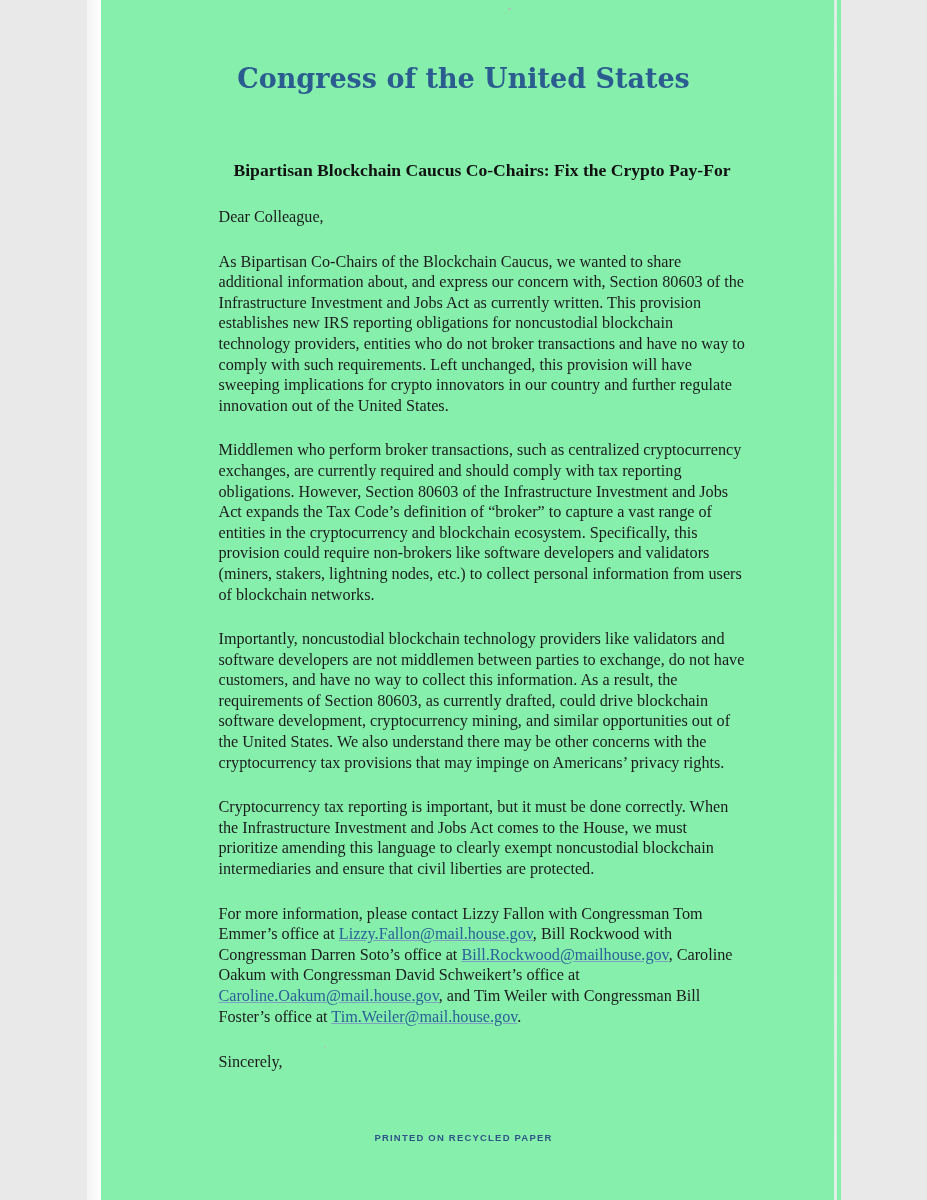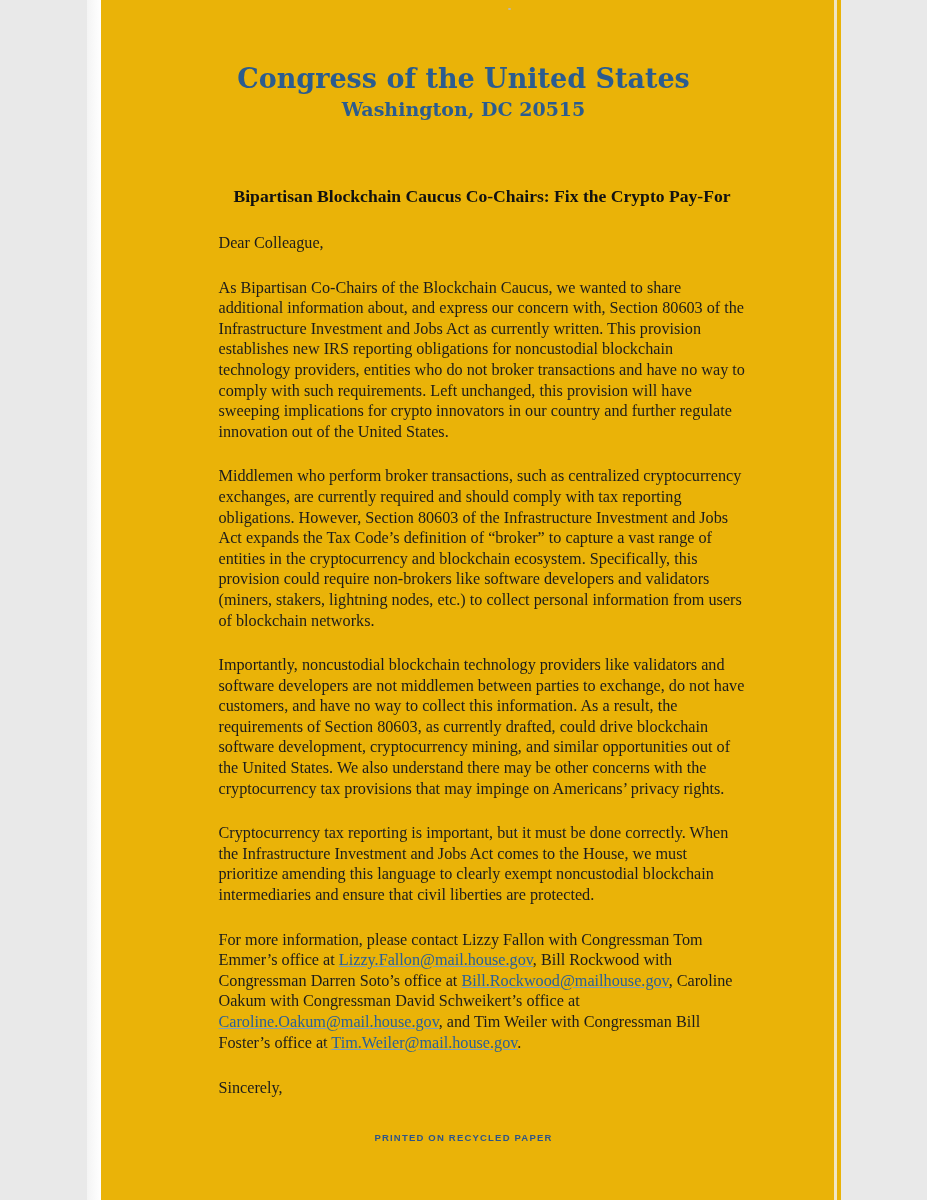--- a/index.html
+++ b/index.html
@@ -1,21 +1,21 @@
 <!DOCTYPE html>
 <html><head>
 <meta charset="utf-8">
 <style>
   html, body { margin: 0; padding: 0; background: #e9e9e9; }
   .page {
     position: relative;
     width: 754px;
     height: 1200px;
     margin: 0 auto;
-    background: #eab308;
+    background: #86efac;
     overflow: hidden;
     font-family: "Liberation Serif", serif;
     color: #1c1c1c;
   }
   
   .scan-edge-right {
     position: absolute; top: 0; right: 4px; width: 3px; height: 100%;
     background: linear-gradient(to bottom, #f1f1f1, #e6e6e6 40%, #f3f3f3);
     opacity: .8;
   }
@@ -85,21 +85,20 @@
 
 <div class="page">
   <div class="scan-edge-left"></div>
   <div class="scan-edge-right"></div>
   <div class="speck speck1"></div>
   <div class="speck speck2"></div>
   <div class="speck speck3"></div>
 
   <div class="letterhead">
     <div class="letterhead-line1">Congress of the United States</div>
-    <div class="letterhead-line2">Washington, DC 20515</div>
   </div>
 
   <div class="content">
     <div class="letter-title">Bipartisan Blockchain Caucus Co-Chairs: Fix the Crypto Pay-For</div>
     <div class="salutation">Dear Colleague,</div>
 
     <div>
         <p class="para">As Bipartisan Co-Chairs of the Blockchain Caucus, we wanted to share additional information about, and express our concern with, Section 80603 of the Infrastructure Investment and Jobs Act as currently written. This provision establishes new IRS reporting obligations for noncustodial blockchain technology providers, entities who do not broker transactions and have no way to comply with such requirements. Left unchanged, this provision will have sweeping implications for crypto innovators in our country and further regulate innovation out of the United States.</p>
         <p class="para">Middlemen who perform broker transactions, such as centralized cryptocurrency exchanges, are currently required and should comply with tax reporting obligations. However, Section 80603 of the Infrastructure Investment and Jobs Act expands the Tax Code’s definition of “broker” to capture a vast range of entities in the cryptocurrency and blockchain ecosystem. Specifically, this provision could require non-brokers like software developers and validators (miners, stakers, lightning nodes, etc.) to collect personal information from users of blockchain networks.</p>
         <p class="para">Importantly, noncustodial blockchain technology providers like validators and software developers are not middlemen between parties to exchange, do not have customers, and have no way to collect this information. As a result, the requirements of Section 80603, as currently drafted, could drive blockchain software development, cryptocurrency mining, and similar opportunities out of the United States. We also understand there may be other concerns with the cryptocurrency tax provisions that may impinge on Americans’ privacy rights.</p>

